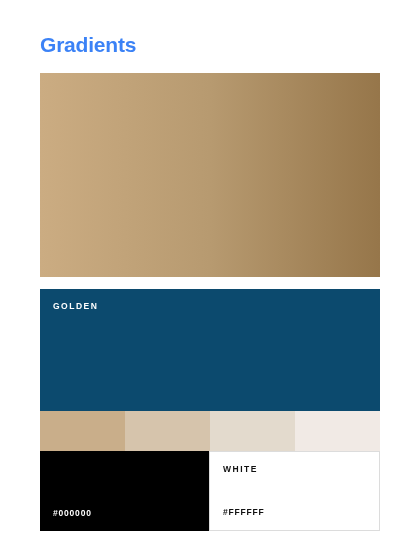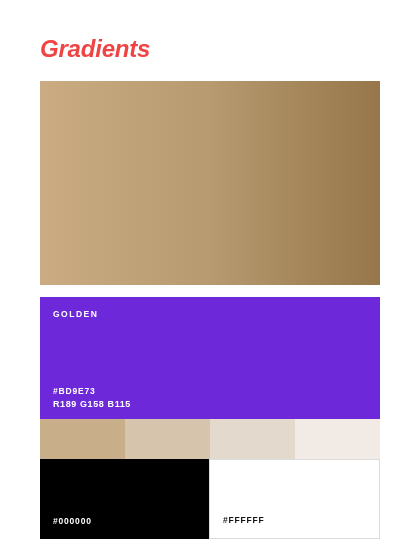--- a/index.html
+++ b/index.html
@@ -16,26 +16,25 @@
   .page {
     position: relative;
     width: 420px;
     height: 560px;
     box-sizing: border-box;
     padding: 0 40px;
   }
 
   
   .section-title {
-    font-size: 24px;
+    font-size: 21px;
     font-weight: bold;
-    color: #ef4444;
+    color: #3b82f6;
     letter-spacing: -0.2px;
     line-height: 1;
-    font-style: italic;
   }
   #gradients-title { padding-top: 17px; }
   #solid-title     { padding-top: 17px; }
 
   
   .gradient-band {
     margin-top: 13px;
     width: 340px;
     height: 204px;
   }
@@ -123,45 +122,42 @@
 </head>
 <body>
 
 <div class="page">
 
   <h2 class="section-title" id="gradients-title">Gradients</h2>
 
   <div class="gradient-band" style="background: linear-gradient(to right, rgb(203, 172, 130) 0%, rgb(183, 154, 112) 50%, rgb(150, 118, 74) 100%);"></div>
 
 
-  <div class="golden-swatch" style="background: #6d28d9; color: rgb(255, 255, 255);">
+  <div class="golden-swatch" style="background: #0c4a6e; color: rgb(255, 255, 255);">
     <div class="swatch-name">GOLDEN</div>
-    <div class="swatch-values">
-      <div class="swatch-hex">#BD9E73</div>
-      <div class="swatch-rgb">R189 G158 B115</div>
-    </div>
   </div>
 
   <div class="tint-strip">
     <div class="tint-cell" style="background: rgb(201, 174, 138);"></div>
     <div class="tint-cell" style="background: rgb(214, 196, 172);"></div>
     <div class="tint-cell" style="background: rgb(227, 218, 205);"></div>
     <div class="tint-cell" style="background: rgb(241, 234, 229);"></div>
   </div>
 
   <div class="bw-row">
 
     <div class="bw-panel black" style="background: rgb(0, 0, 0); color: rgb(255, 255, 255);">
       <div class="bw-values">
         <div class="bw-hex">#000000</div>
 
       </div>
     </div>
 
     <div class="bw-panel white" style="background: rgb(255, 255, 255); color: rgb(17, 17, 17);">
+      <div class="bw-name">WHITE</div>
       <div class="bw-values">
         <div class="bw-hex">#FFFFFF</div>
 
       </div>
     </div>
 
   </div>
 
 </div>
 

